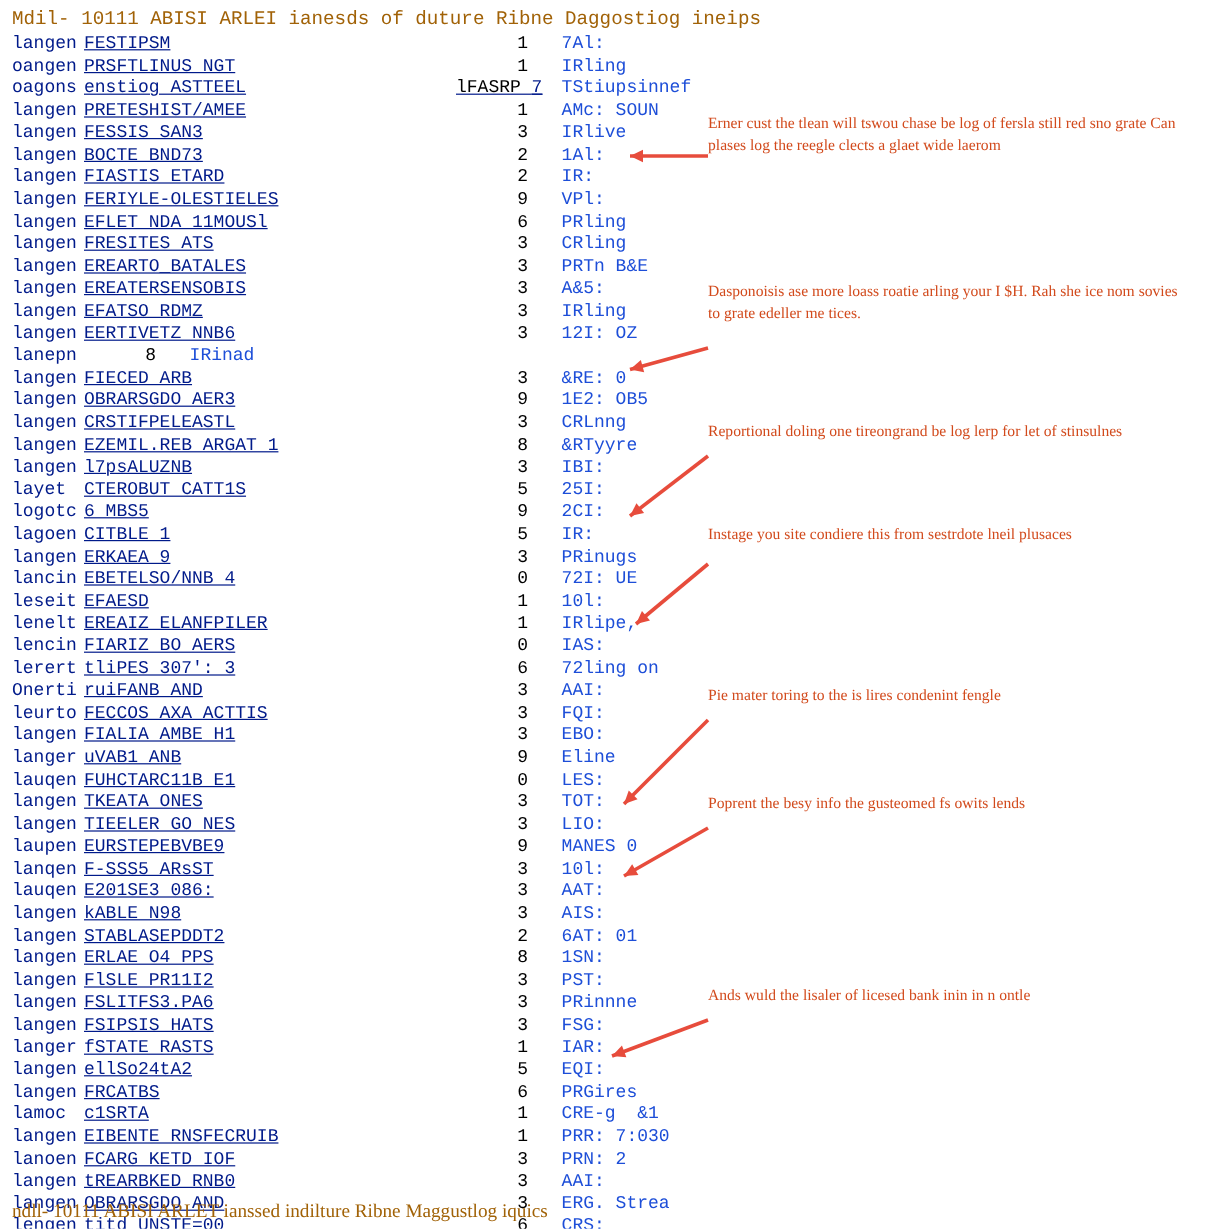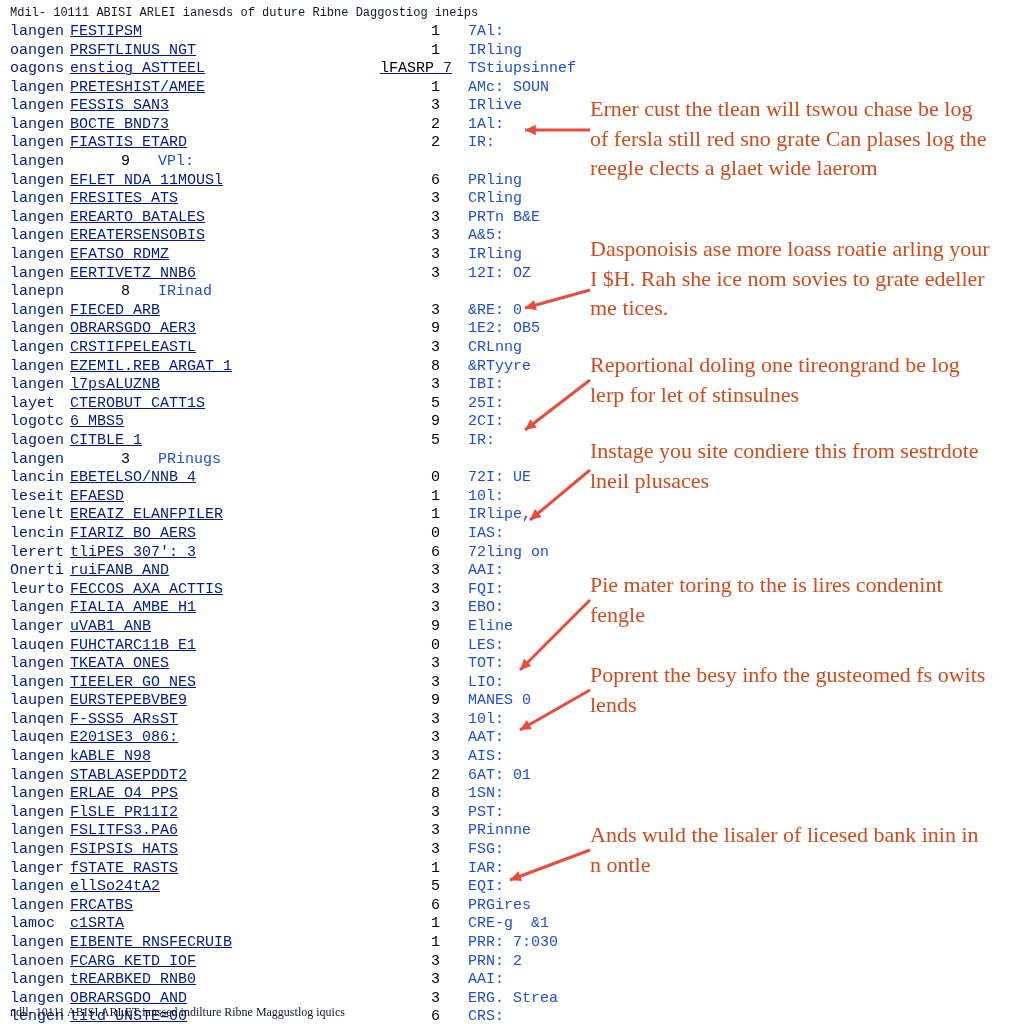--- a/index.html
+++ b/index.html
@@ -15,23 +15,23 @@
     overflow: hidden;
   }
   .page {
     position: relative;
     padding: 6px 10px 2px 10px;
     box-sizing: border-box;
     width: 100%;
     height: 100%;
   }
   .header, .footer {
-    color: #0f172a;
+    color: #a16207;
     white-space: pre;
-    font-size: 12px;
+    font-size: 16px;
     padding-bottom: 2px;
   }
   .footer {
     position: absolute;
     bottom: 2px;
     left: 10px;
     font-family: Liberation Serif, serif;
   }
   .rows {
     position: relative;
@@ -74,21 +74,21 @@
     top: 0;
     left: 0;
     width: 100%;
     height: 100%;
     pointer-events: none;
   }
   .anno {
     position: absolute;
     color: #d24a1c;
     font-family: Georgia, "Times New Roman", serif;
-    font-size: 22px;
+    font-size: 13px;
     line-height: 1.35;
     max-width: 400px;
   }
   .arrow {
     position: absolute;
     pointer-events: none;
   }
   .arrow svg { display:block; }
 </style>
 </head>
@@ -134,20 +134,21 @@
         <span class="col-d">1Al:</span>
       </div>
       <div class="row">
         <span class="col-a">langen</span>
         <span class="col-b">FIASTIS ETARD</span>
         <span class="col-c">2</span>
         <span class="col-d">IR:</span>
       </div>
       <div class="row">
         <span class="col-a">langen</span>
+        <span class="col-b">FERIYLE-OLESTIELES</span>
         <span class="col-c">9</span>
         <span class="col-d">VPl:</span>
       </div>
       <div class="row">
         <span class="col-a">langen</span>
         <span class="col-b">EFLET NDA 11MOUSl</span>
         <span class="col-c">6</span>
         <span class="col-d">PRling</span>
       </div>
       <div class="row">
@@ -228,20 +229,21 @@
         <span class="col-d">2CI:</span>
       </div>
       <div class="row">
         <span class="col-a">lagoen</span>
         <span class="col-b">CITBLE 1</span>
         <span class="col-c">5</span>
         <span class="col-d">IR:</span>
       </div>
       <div class="row">
         <span class="col-a">langen</span>
+        <span class="col-b">ERKAEA 9</span>
         <span class="col-c">3</span>
         <span class="col-d">PRinugs</span>
       </div>
       <div class="row">
         <span class="col-a">lancin</span>
         <span class="col-b">EBETELSO/NNB 4</span>
         <span class="col-c">0</span>
         <span class="col-d">72I: UE</span>
       </div>
       <div class="row">

